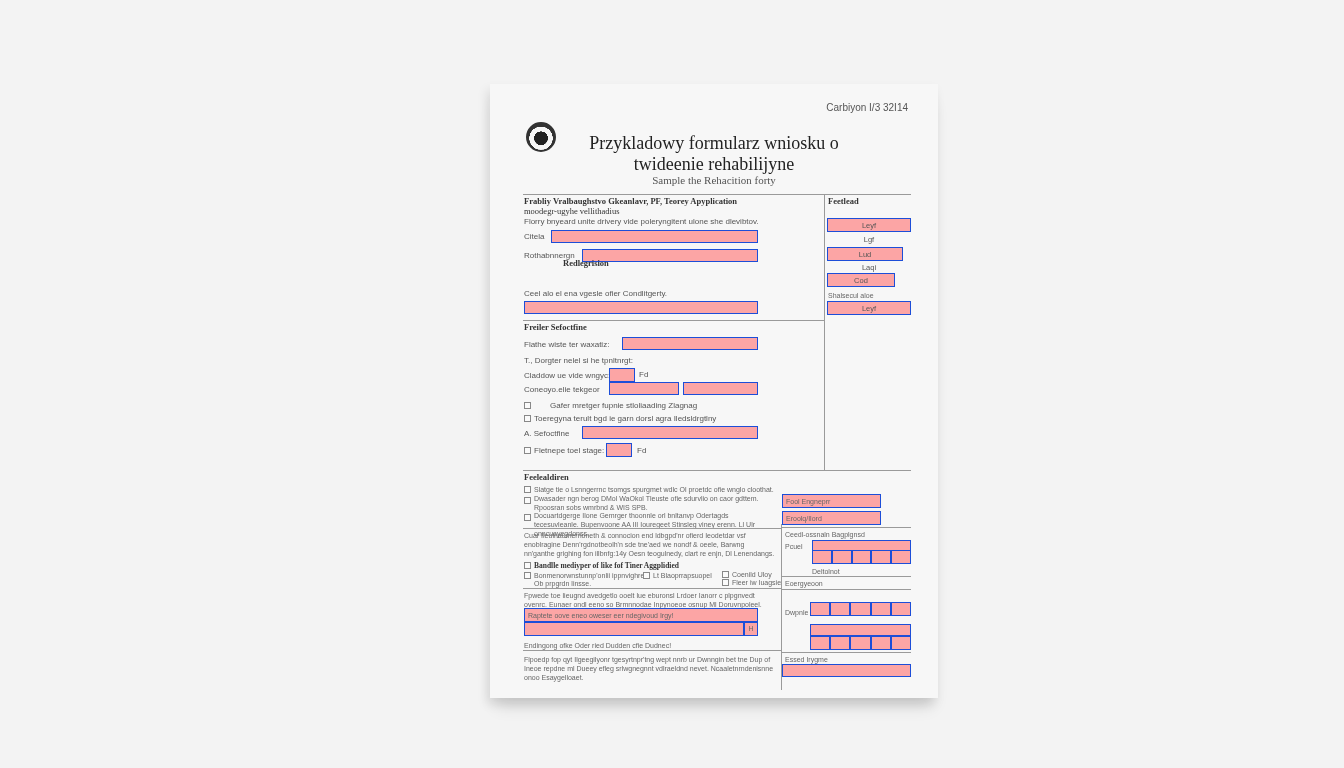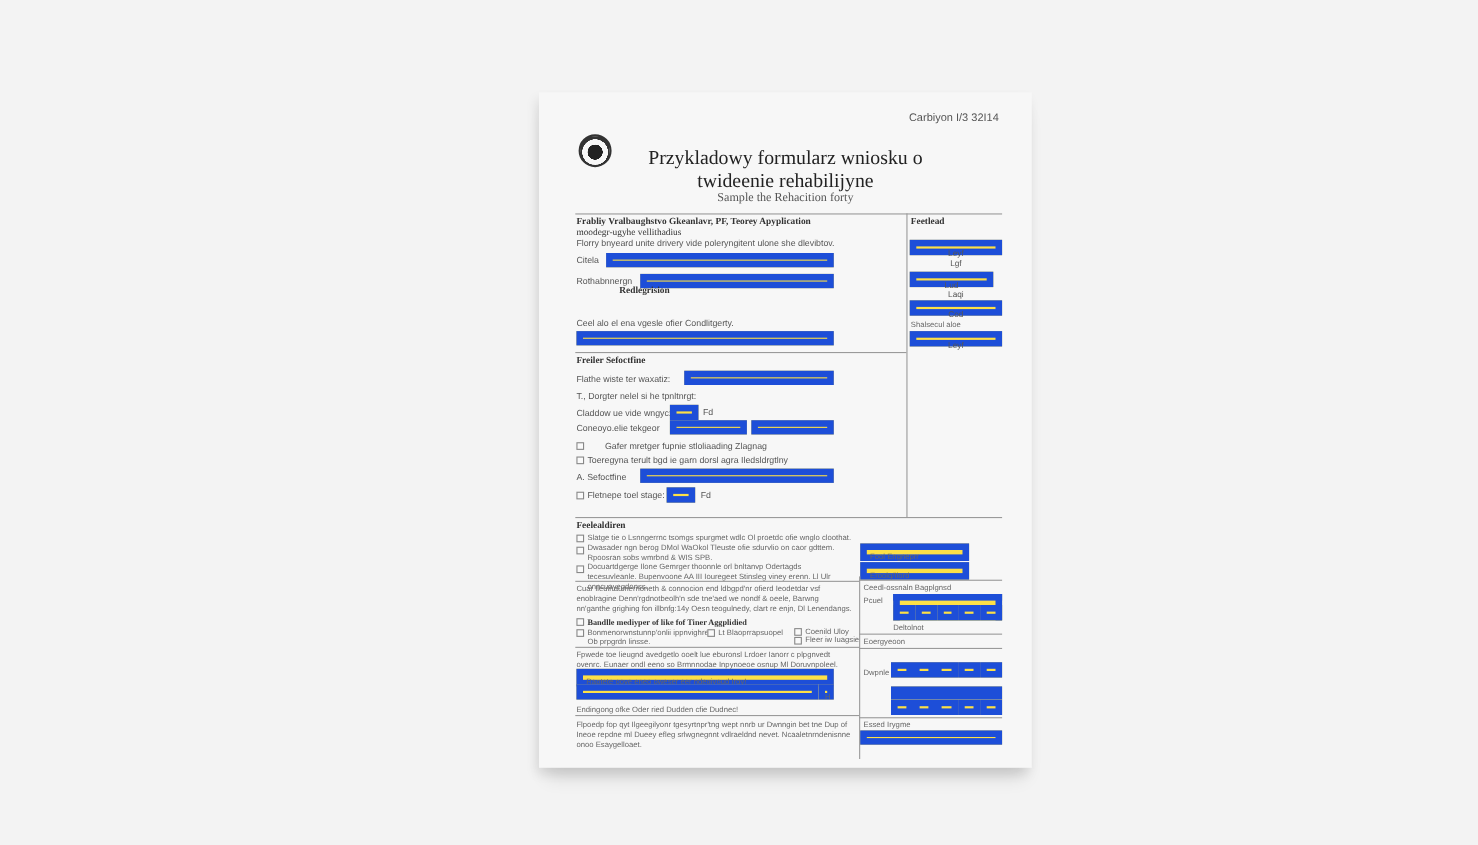--- a/index.html
+++ b/index.html
@@ -7,21 +7,21 @@
   .paper{position:absolute;left:490px;top:84px;width:448px;height:614px;background:#f7f7f7;box-shadow:-3px 6px 10px rgba(0,0,0,0.10),0 14px 16px -6px rgba(0,0,0,0.12);}
   .abs{position:absolute;}
   .seal{left:36px;top:38px;width:30px;height:30px;border-radius:50%;border:2px solid #333;box-sizing:border-box;background:radial-gradient(circle at 50% 55%,#222 0 35%,#f7f7f7 36% 60%,#333 61%);}
   .form-no{right:30px;top:18px;font-size:10px;color:#555;}
   .title{left:0;width:448px;text-align:center;font-family:"Liberation Serif",serif;font-size:18px;color:#222;line-height:22px;}
   .subtitle{left:0;width:448px;text-align:center;font-family:"Liberation Serif",serif;font-size:11px;color:#555;}
   .hr{height:1px;background:#9a9a9a;}
   .vr{width:1px;background:#9a9a9a;}
   .lbl{font-size:8px;color:#555;white-space:nowrap;}
   .hd{font-size:8.5px;font-weight:bold;color:#333;white-space:nowrap;font-family:"Liberation Serif",serif;}
-  .box{border:6px solid #1d4ed8;background:#fde047;box-sizing:border-box;}
+  .box{border:1px solid #1d4ed8;background:#fca5a5;box-sizing:border-box;}
   .cbox{width:7px;height:7px;border:1px solid #888;box-sizing:border-box;background:#fafafa;}
   .cell{font-size:7.5px;color:#555;text-align:center;line-height:13px;}
   .small{font-size:7px;color:#666;line-height:9px;}
 </style>
 </head>
 <body>
 
 <div class="paper">
 
   <div class="abs seal"></div>
@@ -42,21 +42,21 @@
   <div class="abs box" style="left:92px;top:165px;width:176px;height:13px;"></div>
   <div class="abs hd" style="left:34px;top:174px;padding-left:39px;">Redlegrision</div>
   <div class="abs lbl" style="left:34px;top:205px;">Ceel alo el ena vgesle ofier Condlitgerty.</div>
   <div class="abs box" style="left:34px;top:217px;width:234px;height:13px;"></div>
 
   <div class="abs hd" style="left:338px;top:112px;">Feetlead</div>
   <div class="abs box cell" style="left:337px;top:134px;width:84px;height:14px;">Leyf</div>
   <div class="abs cell" style="left:337px;top:149px;width:84px;">Lgf</div>
   <div class="abs box cell" style="left:337px;top:163px;width:76px;height:14px;">Lud</div>
   <div class="abs cell" style="left:337px;top:177px;width:84px;">Laqi</div>
-  <div class="abs box cell" style="left:337px;top:189px;width:84px;height:14px;">Cod</div>
+  <div class="abs box cell" style="left:337px;top:189px;width:68px;height:14px;">Cod</div>
   <div class="abs small" style="left:338px;top:207px;">Shalsecul aloe</div>
   <div class="abs box cell" style="left:337px;top:217px;width:84px;height:14px;">Leyf</div>
 
   <div class="abs hr" style="left:33px;top:236px;width:301px;"></div>
 
   <div class="abs hd" style="left:34px;top:238px;">Freiler Sefoctfine</div>
   <div class="abs lbl" style="left:34px;top:256px;">Flathe wiste ter waxatiz:</div>
   <div class="abs box" style="left:132px;top:253px;width:136px;height:13px;"></div>
   <div class="abs lbl" style="left:34px;top:272px;">T., Dorgter nelel si he tpnltnrgt:</div>
   <div class="abs lbl" style="left:34px;top:287px;">Claddow ue vide wngyc:</div>

